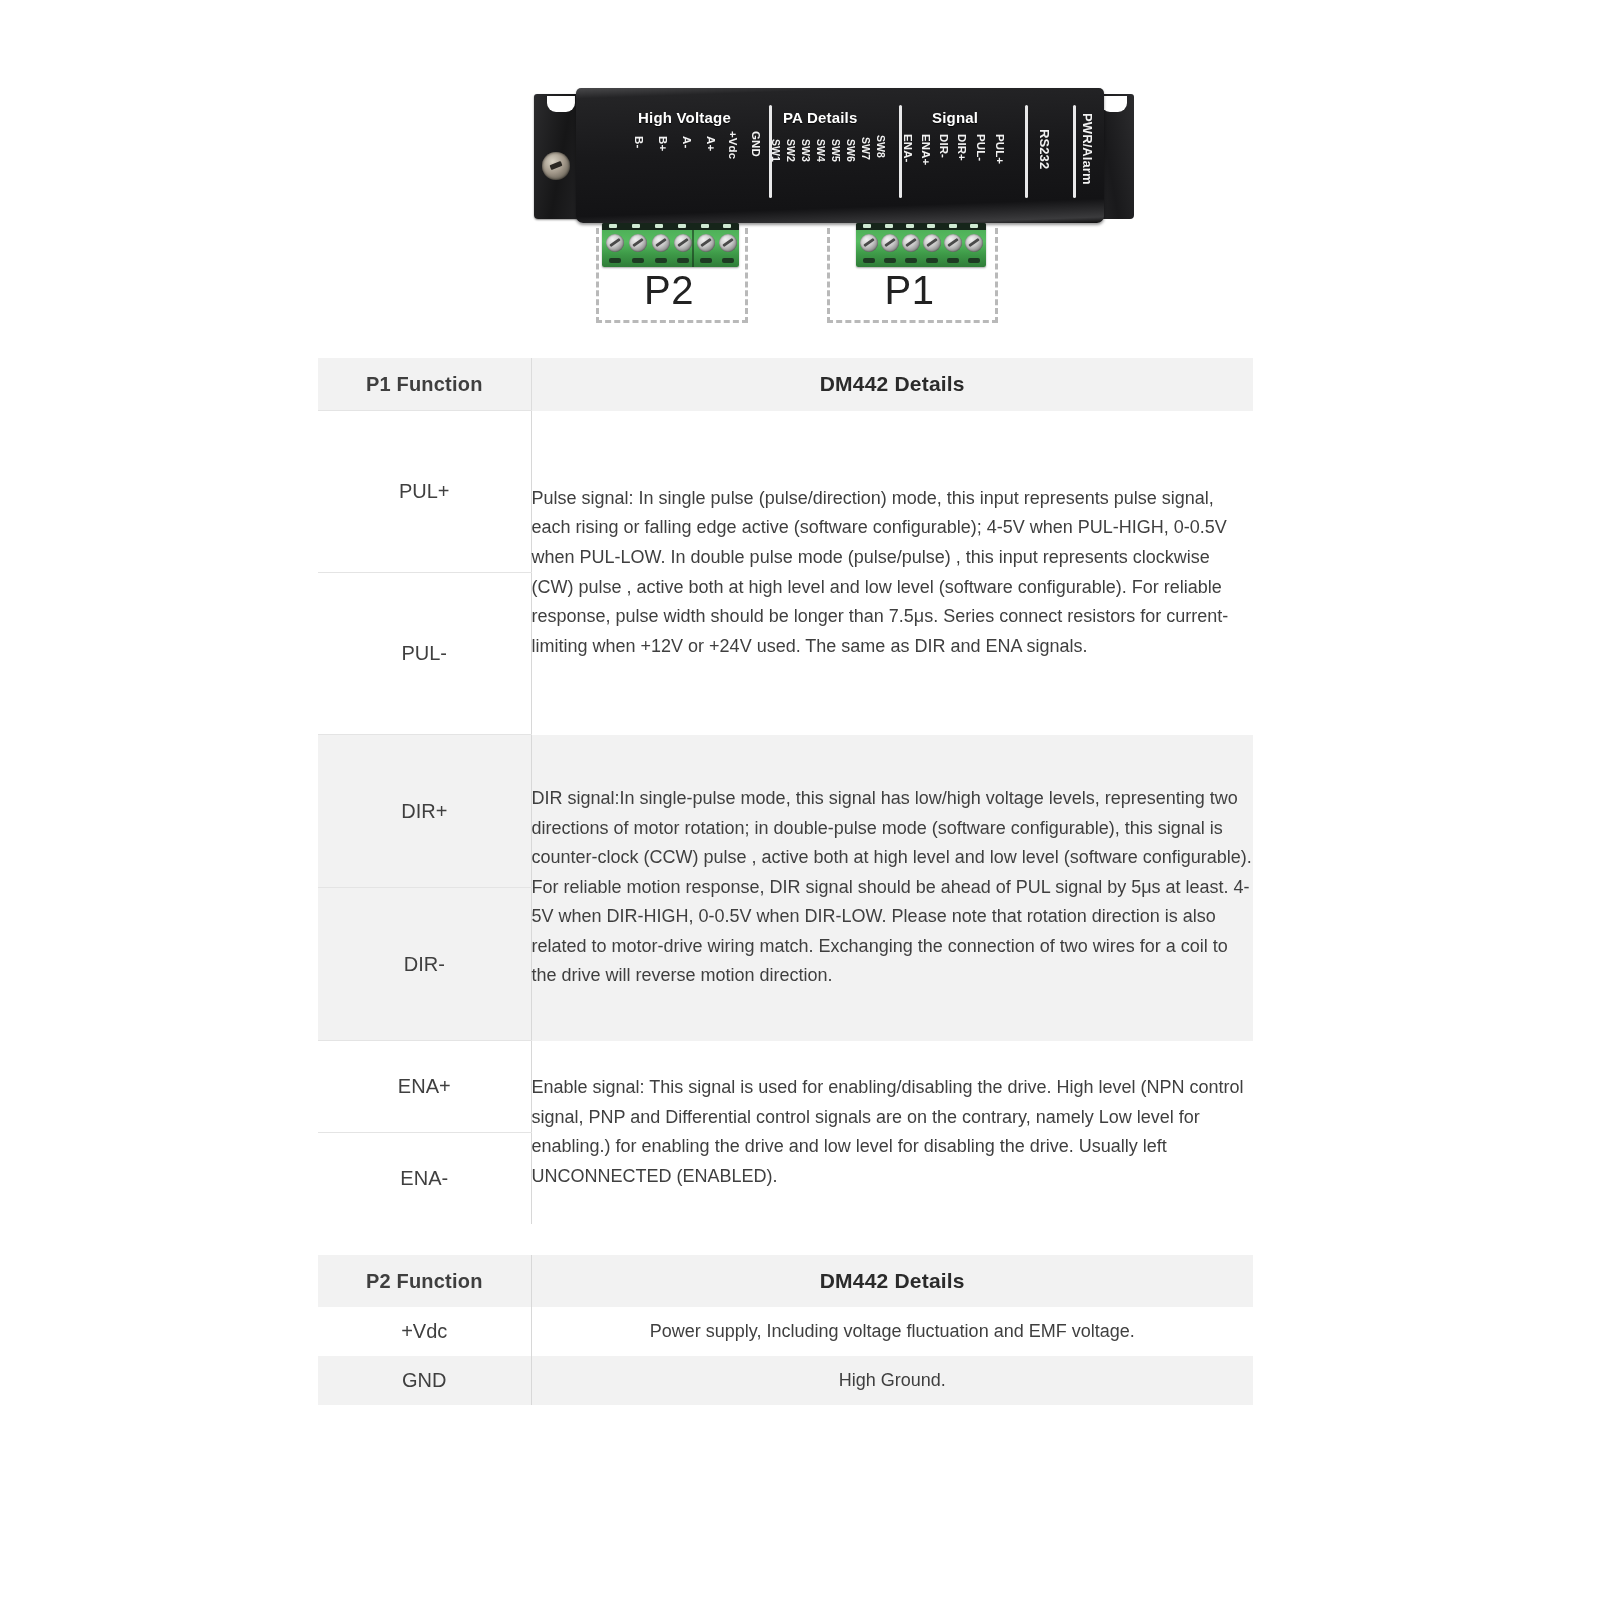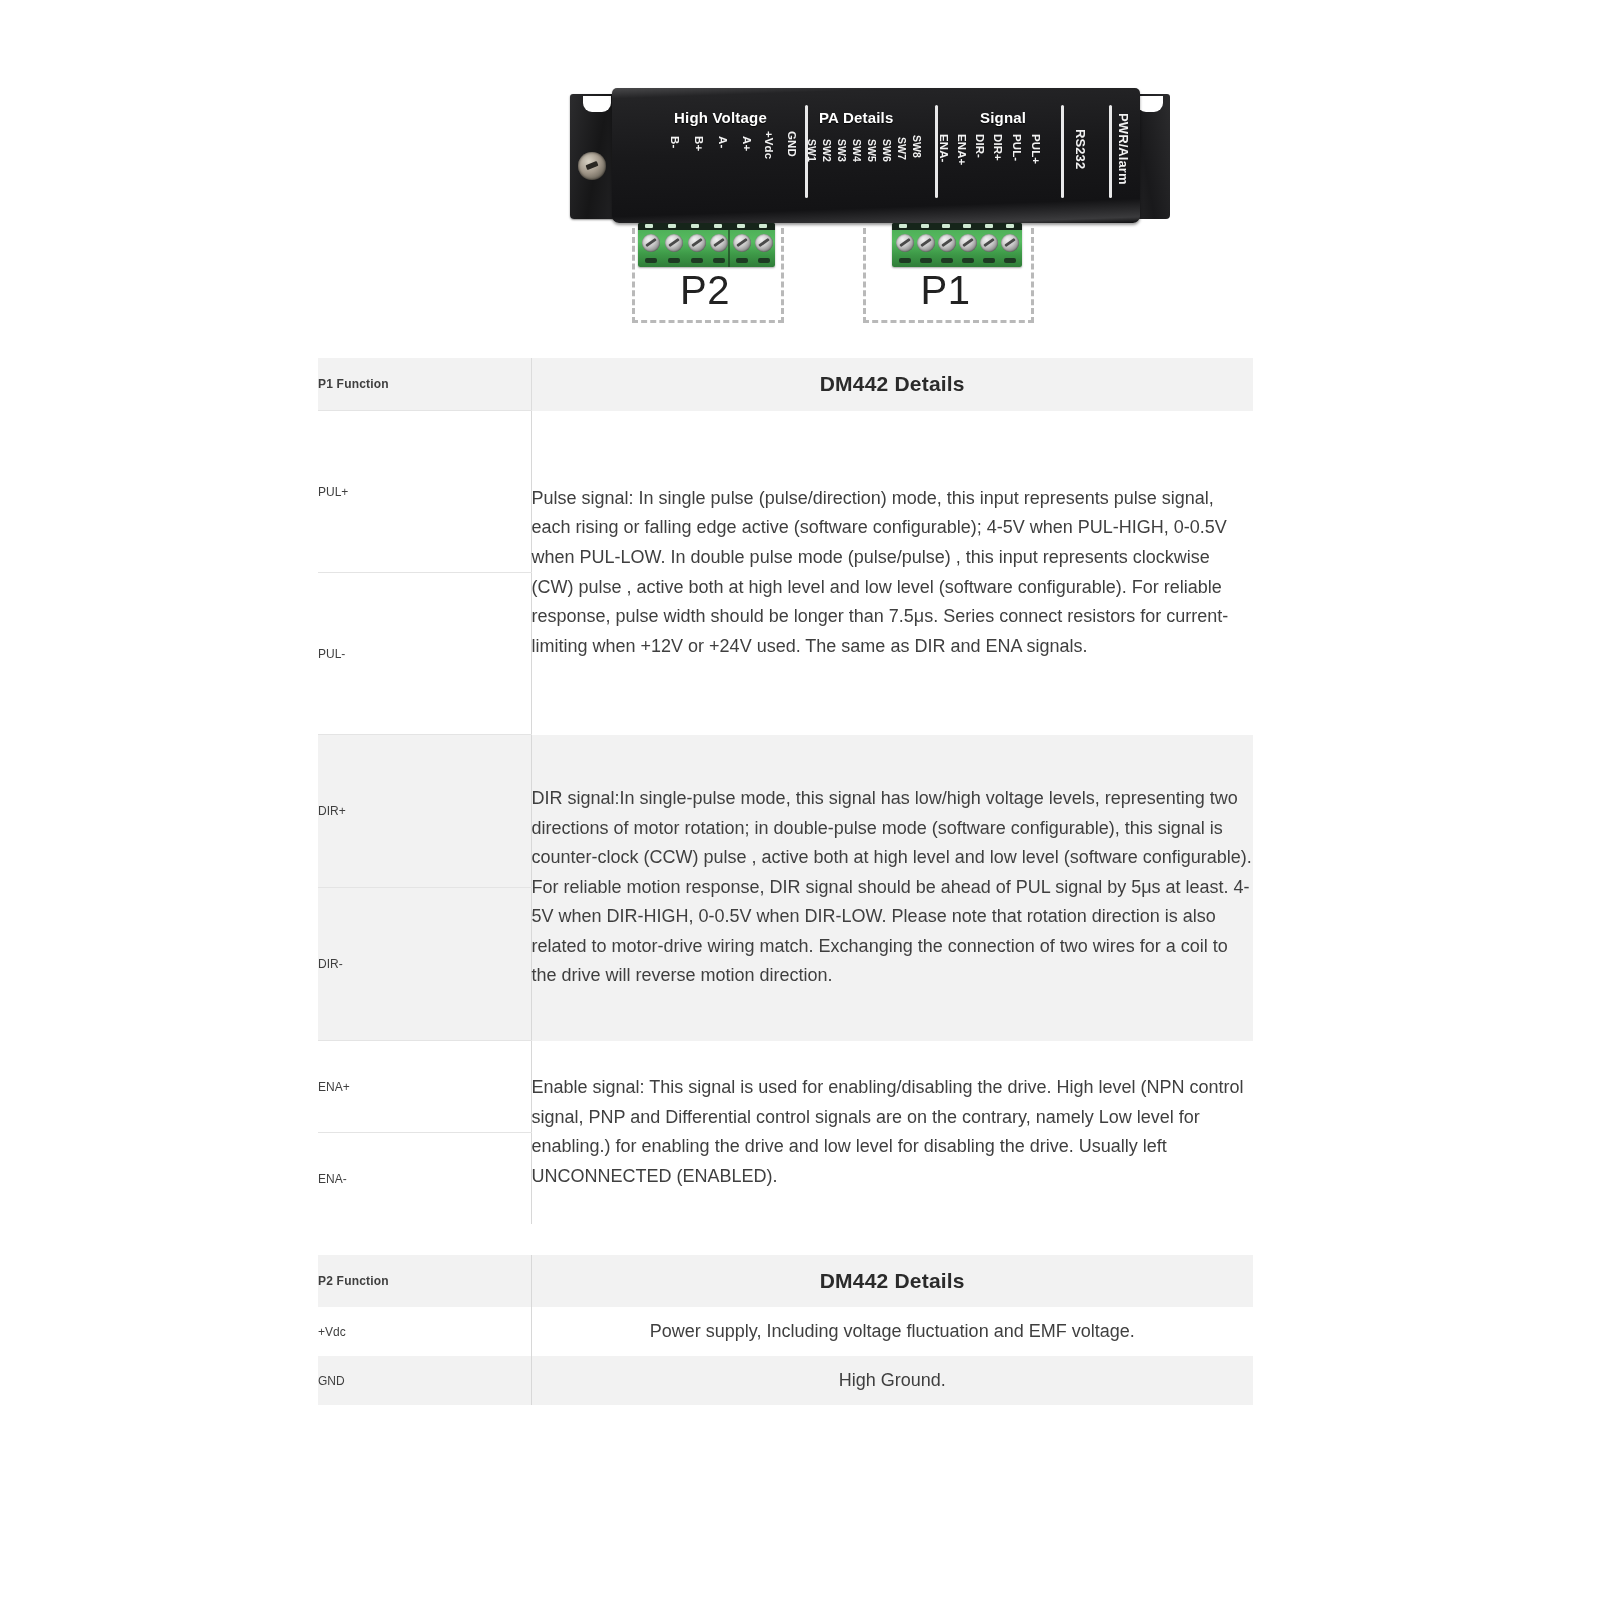--- a/index.html
+++ b/index.html
@@ -14,21 +14,20 @@
     color: #3f3f3f;
     position: relative;
     overflow: hidden;
   }
 
   
   .photo-area {
     position: relative;
     width: 1316px;
     height: 330px;
-    margin-left: 36px;
   }
 
   .board-wrap {
     position: absolute;
     left: 534px;
     top: 88px;
     width: 600px;
     height: 140px;
   }
 
@@ -225,22 +224,22 @@
     font-size: 21px;
     font-weight: bold;
     color: #2b2b2b;
     text-align: center;
     height: 52px;
     letter-spacing: .2px;
   }
   .hdr td.fn { border-right: 1px solid #dcdcdc; }
 
   td.fn {
-    text-align: left;
-    font-size: 12px;
+    text-align: center;
+    font-size: 20px;
     color: #3f3f3f;
     border-right: 1px solid #d8d8d8;
     border-bottom: 1px solid #e4e4e4;
   }
 
   td.detail {
     font-size: 18px;
     line-height: 29.6px;
     color: #3f3f3f;
     padding: 0 14px 0 9px;
@@ -276,21 +275,21 @@
 
     <div class="flange-right">
       <div class="flange-slot"></div>
     </div>
 
     <div class="board-body">
       <div class="board-face">
 
         <span class="sect-title" style="left:62px; top:17px;">High Voltage</span>
         <span class="sect-title" style="left:207px; top:17px;">PA Details</span>
-        <span class="sect-title" style="left:368px; top:17px;">Signal</span>
+        <span class="sect-title" style="left:356px; top:17px;">Signal</span>
 
         <div class="vdiv" style="left:193px; top:13px; height:93px;"></div>
         <div class="vdiv" style="left:323px; top:13px; height:93px;"></div>
         <div class="vdiv" style="left:449px; top:13px; height:93px;"></div>
         <div class="vdiv" style="left:497px; top:13px; height:93px;"></div>
 
         <span class="vlabel" style="left:69px; top:44px;">B-</span>
         <span class="vlabel" style="left:93px; top:44px;">B+</span>
         <span class="vlabel" style="left:117px; top:44px;">A-</span>
         <span class="vlabel" style="left:141px; top:44px;">A+</span>

